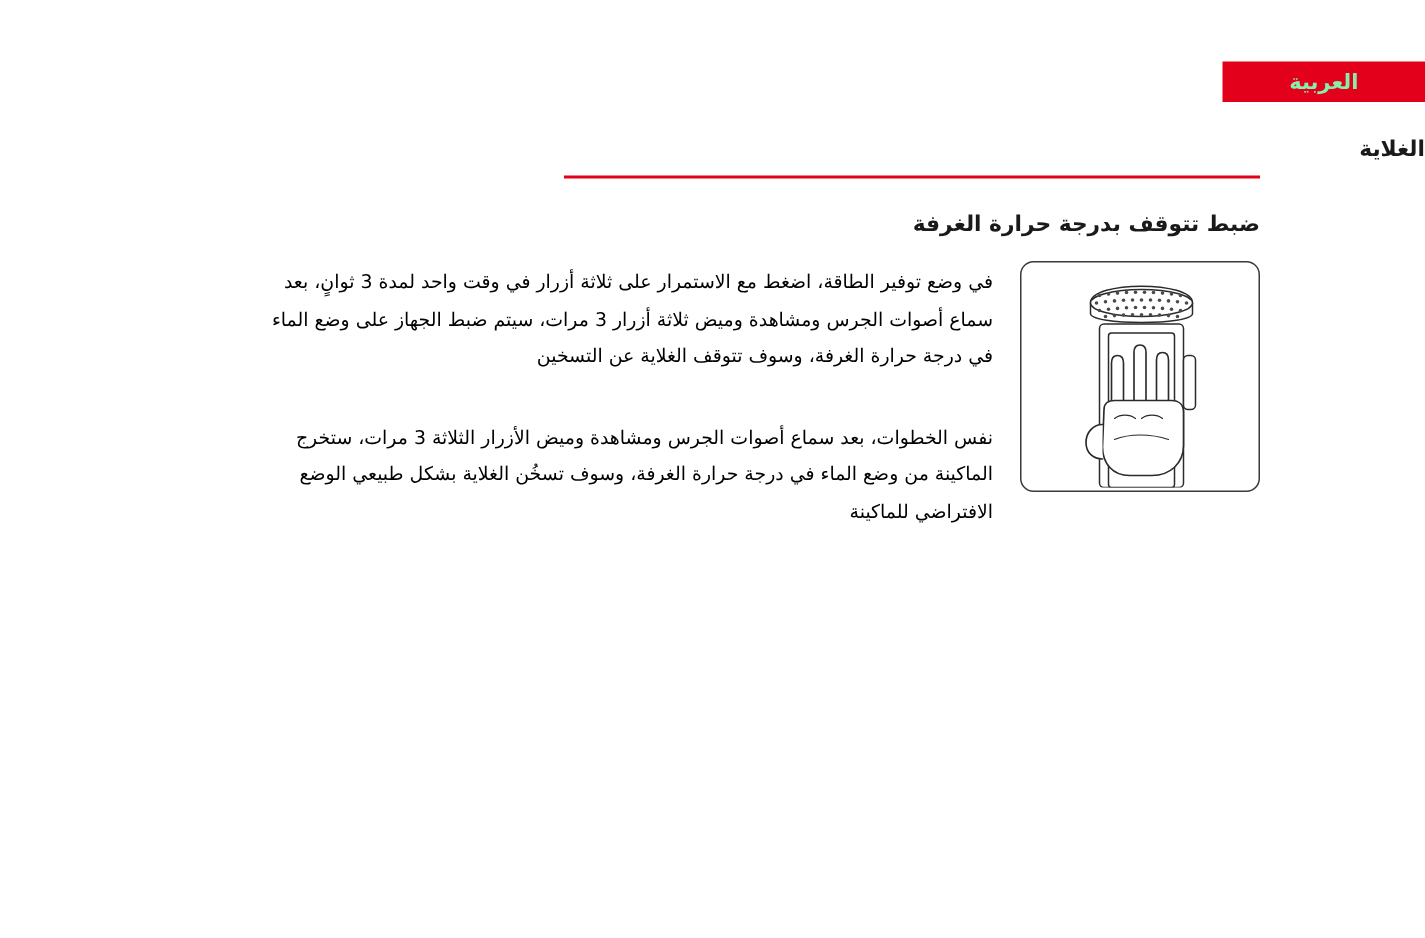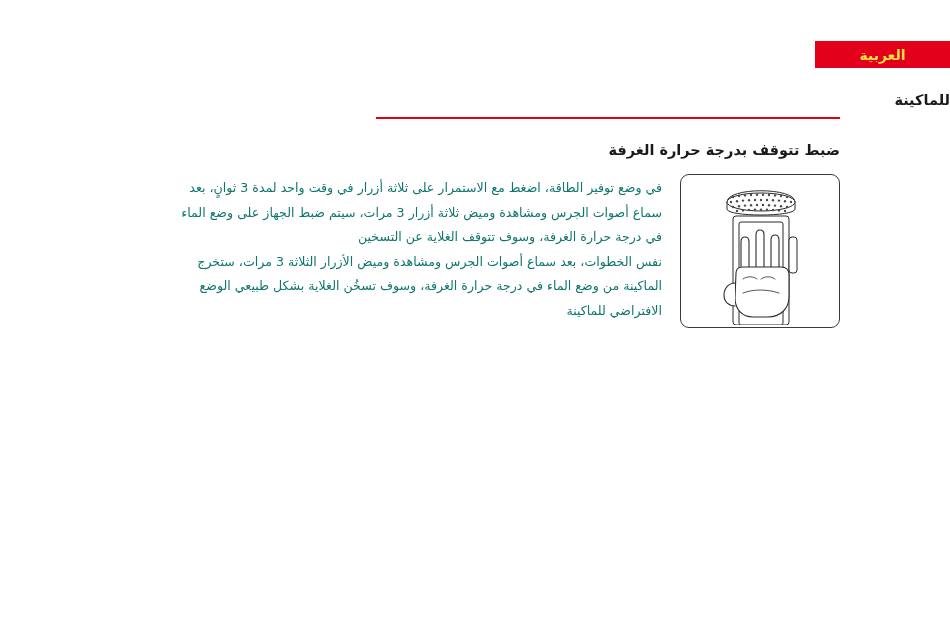--- a/index.html
+++ b/index.html
@@ -22,21 +22,21 @@
   }
 
   
   .lang-tab {
     position: absolute;
     top: 41px;
     right: 0;
     width: 135px;
     height: 27px;
     background: #e2001a;
-    color: #fde047;
+    color: #86efac;
     font-size: 14px;
     font-weight: bold;
     display: flex;
     align-items: center;
     justify-content: center;
     letter-spacing: 0;
     margin-left: 28px;
   }
 
   
@@ -98,35 +98,36 @@
     position: absolute;
     top: 176px;
     right: 288px;
     width: 487px;
     text-align: right;
     direction: rtl;
   }
   .para {
     font-size: 12.6px;
     line-height: 1.95;
-    color: #0f766e;
+    color: #000000;
     margin: 0;
   }
   .para + .para {
+    margin-top: 30px;
   }
 </style>
 </head>
 <body>
 
 <div class="page">
 
   <div class="lang-tab">العربية</div>
 
   <div class="section-head">
-    <span class="section-title">للماكينة</span>
+    <span class="section-title">الغلاية</span>
   </div>
   <div class="section-rule"></div>
 
   <div class="sub-heading">ضبط تتوقف بدرجة حرارة الغرفة</div>
 
   <div class="illus">
     <svg width="156" height="150" viewBox="0 0 156 150" xmlns="http://www.w3.org/2000/svg">
 
       <g stroke="#2b2b2b" fill="none" stroke-width="1">
 

